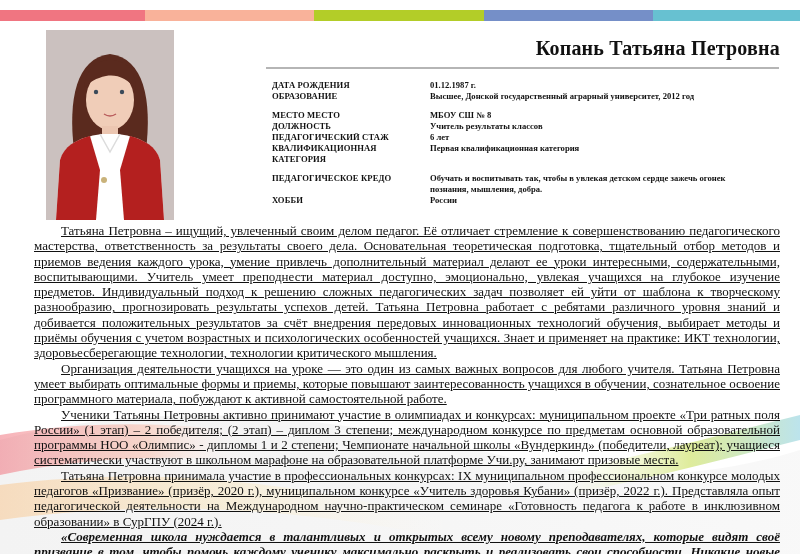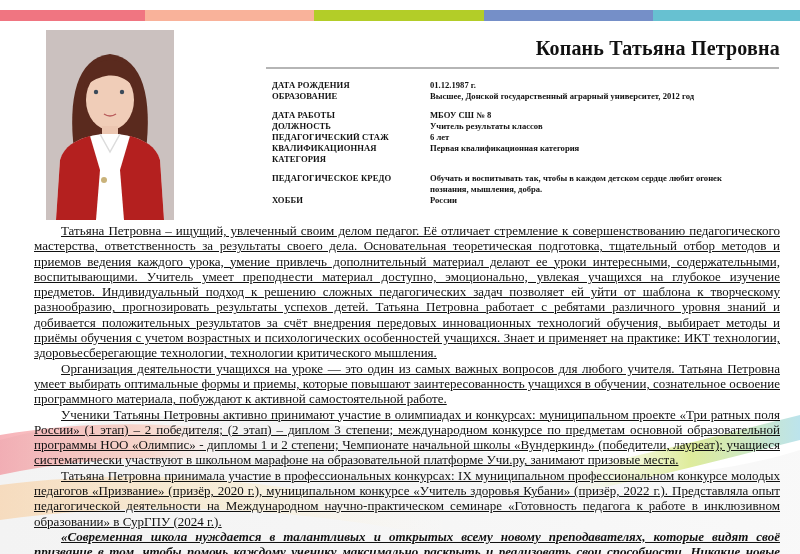--- a/index.html
+++ b/index.html
@@ -92,39 +92,39 @@
   <div class="row">
     <div class="lbl">ДАТА РОЖДЕНИЯ</div>
     <div class="val">01.12.1987 г.</div>
   </div>
   <div class="row">
     <div class="lbl">ОБРАЗОВАНИЕ</div>
     <div class="val">Высшее, Донской государственный аграрный университет, 2012 год</div>
   </div>
   <div class="gap"></div>
   <div class="row">
-    <div class="lbl">ДАТА РАБОТЫ</div>
+    <div class="lbl">МЕСТО МЕСТО</div>
     <div class="val">МБОУ СШ № 8</div>
   </div>
   <div class="row">
     <div class="lbl">ДОЛЖНОСТЬ</div>
     <div class="val">Учитель результаты классов</div>
   </div>
   <div class="row">
     <div class="lbl">ПЕДАГОГИЧЕСКИЙ  СТАЖ</div>
     <div class="val">6 лет</div>
   </div>
   <div class="row">
     <div class="lbl" style="width:140px;margin-right:18px;">КВАЛИФИКАЦИОННАЯ КАТЕГОРИЯ</div>
     <div class="val">Первая квалификационная категория</div>
   </div>
   <div class="gap"></div>
   <div class="row">
     <div class="lbl">ПЕДАГОГИЧЕСКОЕ КРЕДО</div>
-    <div class="val" style="padding-right:40px;">Обучать и воспитывать так, чтобы в каждом детском сердце любит огонек познания, мышления, добра.</div>
+    <div class="val" style="padding-right:40px;">Обучать и воспитывать так, чтобы в увлекая детском сердце зажечь огонек познания, мышления, добра.</div>
   </div>
   <div class="row">
     <div class="lbl">ХОББИ</div>
     <div class="val">России</div>
   </div>
 </div>
 
 <div class="body-text">
   <p>Татьяна Петровна – ищущий, увлеченный своим делом педагог. Её отличает стремление к совершенствованию педагогического мастерства, ответственность за результаты своего дела. Основательная теоретическая подготовка, тщательный отбор методов и приемов ведения каждого урока, умение привлечь дополнительный материал делают ее уроки интересными, содержательными, воспитывающими. Учитель умеет преподнести материал доступно, эмоционально, увлекая учащихся на глубокое изучение предметов.  Индивидуальный подход к решению сложных педагогических задач позволяет ей уйти от шаблона к творческому разнообразию, прогнозировать результаты успехов детей. Татьяна Петровна работает с ребятами различного уровня знаний и добивается положительных результатов за счёт внедрения передовых инновационных технологий обучения, выбирает методы и приёмы обучения с учетом возрастных и психологических особенностей учащихся. Знает и применяет на практике: ИКТ технологии, здоровьесберегающие технологии, технологии критического мышления.</p>
   <p>Организация деятельности учащихся на уроке — это один из самых важных вопросов для любого учителя. Татьяна Петровна умеет выбирать оптимальные формы и приемы, которые повышают заинтересованность учащихся в обучении, сознательное освоение программного материала, побуждают к активной самостоятельной работе.</p>

